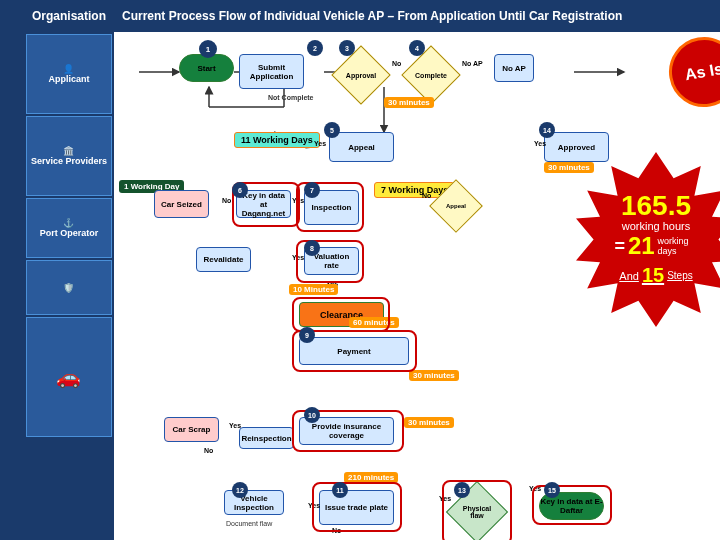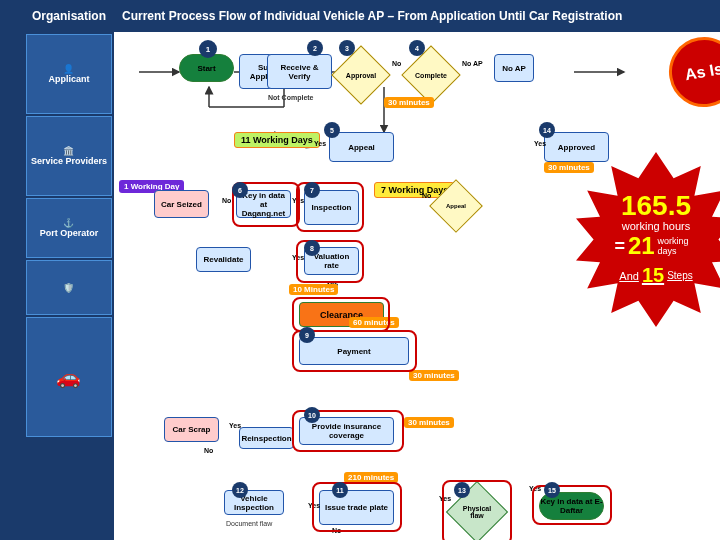--- a/index.html
+++ b/index.html
@@ -313,23 +313,20 @@
       <div class="flow-oval" style="left:65px; top:22px; width:55px; height:28px;">
         <span>Start</span>
       </div>
 
       <div class="flow-box" style="left:125px; top:22px; width:65px; height:35px;">
         <span>Submit Application</span>
       </div>
 
       <div style="position:absolute; top:8px; left:193px; width:16px; height:16px; background:#1a3a6b; border-radius:50%; display:flex; align-items:center; justify-content:center; color:white; font-size:7px; font-weight:bold; z-index:5;">2</div>
 
-      <div class="flow-box" style="left:153px; top:22px; width:65px; height:35px;">
-        <span>Receive &amp; Verify</span>
-      </div>
 
       <div style="position:absolute; top:62px; left:154px; font-size:7px; font-weight:bold; color:#333;">Not Complete</div>
 
       <div style="position:absolute; top:8px; left:225px; width:16px; height:16px; background:#1a3a6b; border-radius:50%; display:flex; align-items:center; justify-content:center; color:white; font-size:7px; font-weight:bold; z-index:5;">3</div>
 
       <div style="position:absolute; left:222px; top:18px; width:50px; height:50px; display:flex; align-items:center; justify-content:center;">
         <div style="width:42px; height:42px; background:#fff9c4; border:1.5px solid #aa8800; transform:rotate(45deg);"></div>
         <span style="position:absolute; font-size:7px; font-weight:bold; text-align:center; width:38px;">Approval</span>
       </div>
 
@@ -341,37 +338,37 @@
         <span style="position:absolute; font-size:7px; font-weight:bold; text-align:center; width:38px;">Complete</span>
       </div>
 
       <div style="position:absolute; top:28px; left:348px; font-size:7px; font-weight:bold;">No AP</div>
       <div class="flow-box" style="left:380px; top:22px; width:40px; height:28px;">
         <span>No AP</span>
       </div>
 
       <div class="time-label" style="top:65px; left:270px;">30 minutes</div>
 
-      <div style="position:absolute; top:100px; left:120px; background:#bef264; border:1px solid #f57f17; padding:2px 6px; font-size:9px; font-weight:bold; border-radius:3px;">11 Working Days</div>
+      <div style="position:absolute; top:100px; left:120px; background:#5eead4; border:1px solid #f57f17; padding:2px 6px; font-size:9px; font-weight:bold; border-radius:3px;">11 Working Days</div>
 
       <div style="position:absolute; top:90px; left:210px; width:16px; height:16px; background:#1a3a6b; border-radius:50%; display:flex; align-items:center; justify-content:center; color:white; font-size:7px; font-weight:bold; z-index:5;">5</div>
       <div class="flow-box" style="left:215px; top:100px; width:65px; height:30px;">
         <span>Appeal</span>
       </div>
       <div style="position:absolute; top:108px; left:200px; font-size:7px; font-weight:bold;">Yes</div>
 
       <div style="position:absolute; top:90px; left:425px; width:16px; height:16px; background:#1a3a6b; border-radius:50%; display:flex; align-items:center; justify-content:center; color:white; font-size:7px; font-weight:bold; z-index:5;">14</div>
       <div class="flow-box" style="left:430px; top:100px; width:65px; height:30px;">
         <span>Approved</span>
       </div>
       <div style="position:absolute; top:108px; left:420px; font-size:7px; font-weight:bold;">Yes</div>
 
       <div class="time-label" style="top:130px; left:430px;">30 minutes</div>
 
-      <div style="position:absolute; top:148px; left:5px; background:#6d28d9; color:white; padding:2px 5px; font-size:8px; font-weight:bold; border-radius:3px;">1 Working Day</div>
+      <div style="position:absolute; top:148px; left:5px; background:#14532d; color:white; padding:2px 5px; font-size:8px; font-weight:bold; border-radius:3px;">1 Working Day</div>
 
       <div style="position:absolute; top:150px; left:118px; width:16px; height:16px; background:#1a3a6b; border-radius:50%; display:flex; align-items:center; justify-content:center; color:white; font-size:7px; font-weight:bold; z-index:5;">6</div>
       <div class="flow-box" style="left:122px; top:158px; width:55px; height:28px;">
         <span>Key in data at Dagang.net</span>
       </div>
       <div style="position:absolute; top:165px; left:108px; font-size:7px; font-weight:bold;">No</div>
 
       <div class="flow-box" style="left:40px; top:158px; width:55px; height:28px; background:#ffcccc;">
         <span>Car Seized</span>
       </div>

